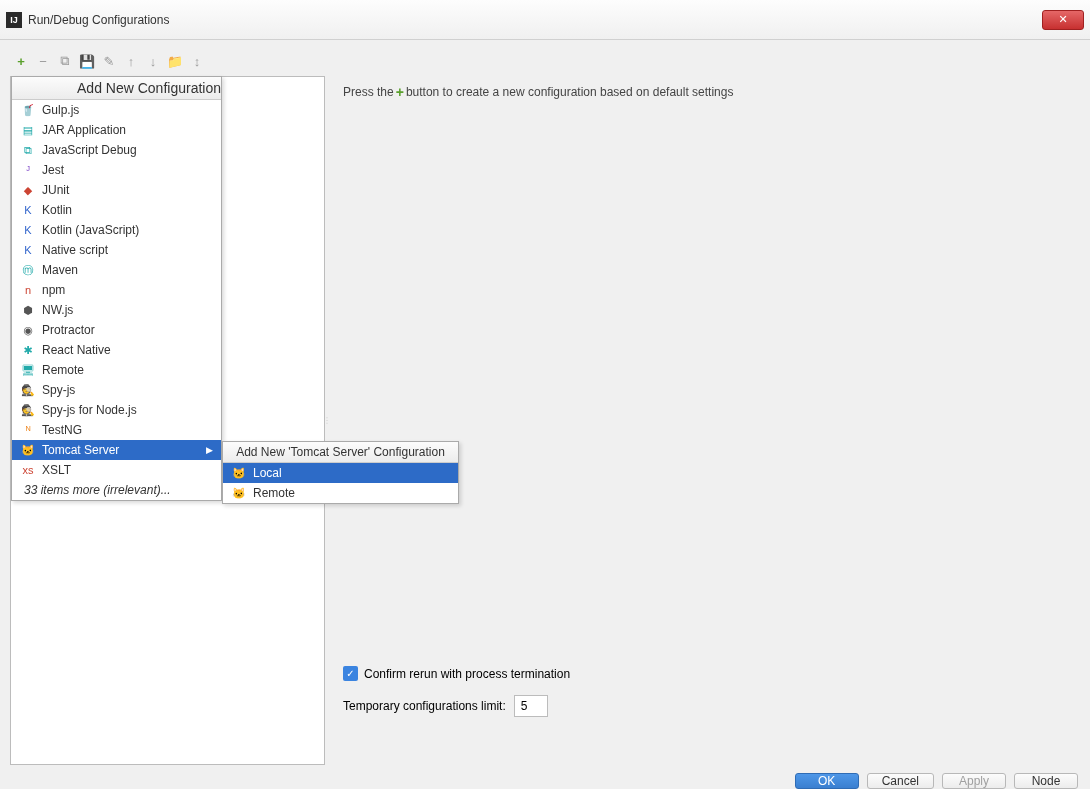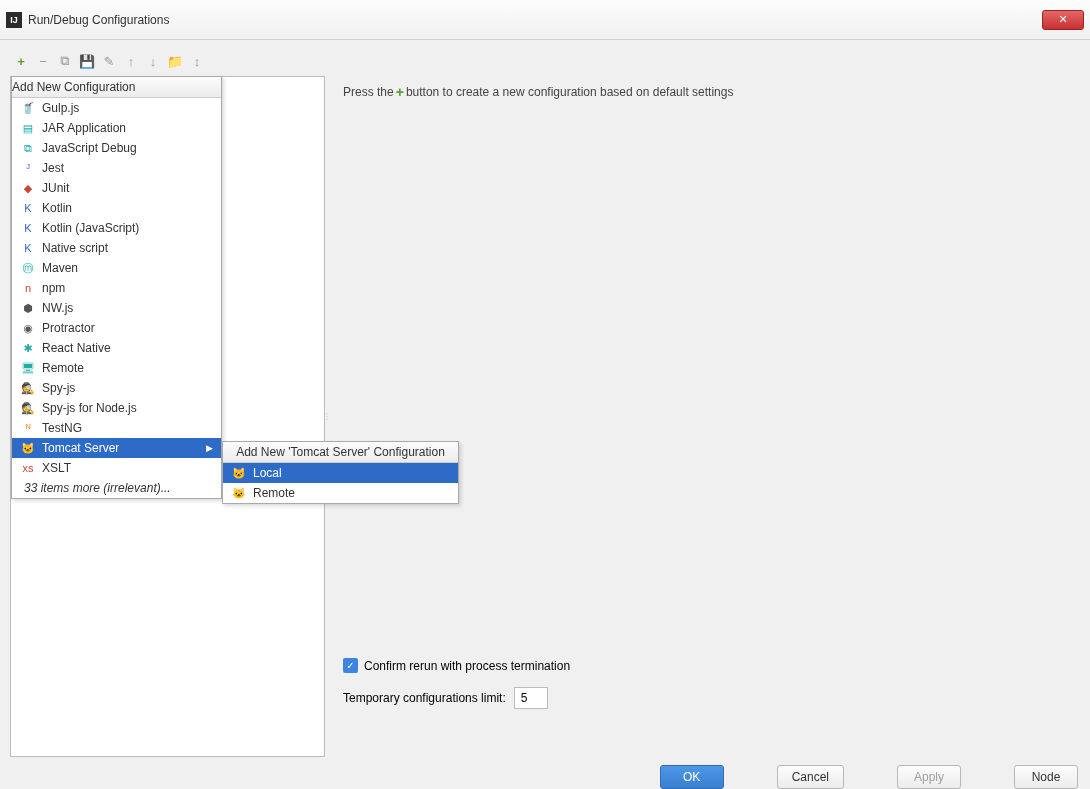--- a/index.html
+++ b/index.html
@@ -72,23 +72,23 @@
       left: 0;
       width: 211px;
       background: #fff;
       border: 1px solid #aaa;
       box-shadow: 2px 2px 4px rgba(0,0,0,0.15);
       z-index: 5;
     }
     .popup-header {
       background: linear-gradient(to bottom, #fcfcfc, #ececec);
       border-bottom: 1px solid #ccc;
-      text-align: left;
+      text-align: right;
       padding: 3px 0;
-      font-size: 12px;
+      font-size: 14px;
       color: #333;
     }
     .popup-list { max-height: 420px; }
     .popup-item {
       display: flex; align-items: center; gap: 6px;
       padding: 2px 8px;
       height: 20px;
       font-size: 12px;
       color: #333;
       cursor: default;
@@ -160,28 +160,28 @@
       text-align: left;
       padding: 0 6px;
       font-size: 12px;
       background: #fff;
     }
     .button-bar {
       display: flex; justify-content: flex-end; gap: 8px;
       padding: 8px 2px 2px 0;
     }
     .btn {
-      min-width: 64px; height: 24px;
+      min-width: 64px; height: 16px;
       border: 1px solid #b8b8b8;
       background: linear-gradient(to bottom, #fcfcfc, #ececec);
       border-radius: 3px;
       font-size: 12px;
       color: #333;
       padding: 6px 14px;
-      display: flex; align-items: center; justify-content: center; margin-left: 45px;
+      display: flex; align-items: center; justify-content: center;
     }
     .btn.primary {
       background: linear-gradient(to bottom, #4e97e8, #3a7fd0);
       border-color: #2f6cb5;
       color: #fff;
     }
     .btn.disabled { color: #a0a0a0; }
     .splitter {
       width: 4px;
       display: flex; align-items: center; justify-content: center;

